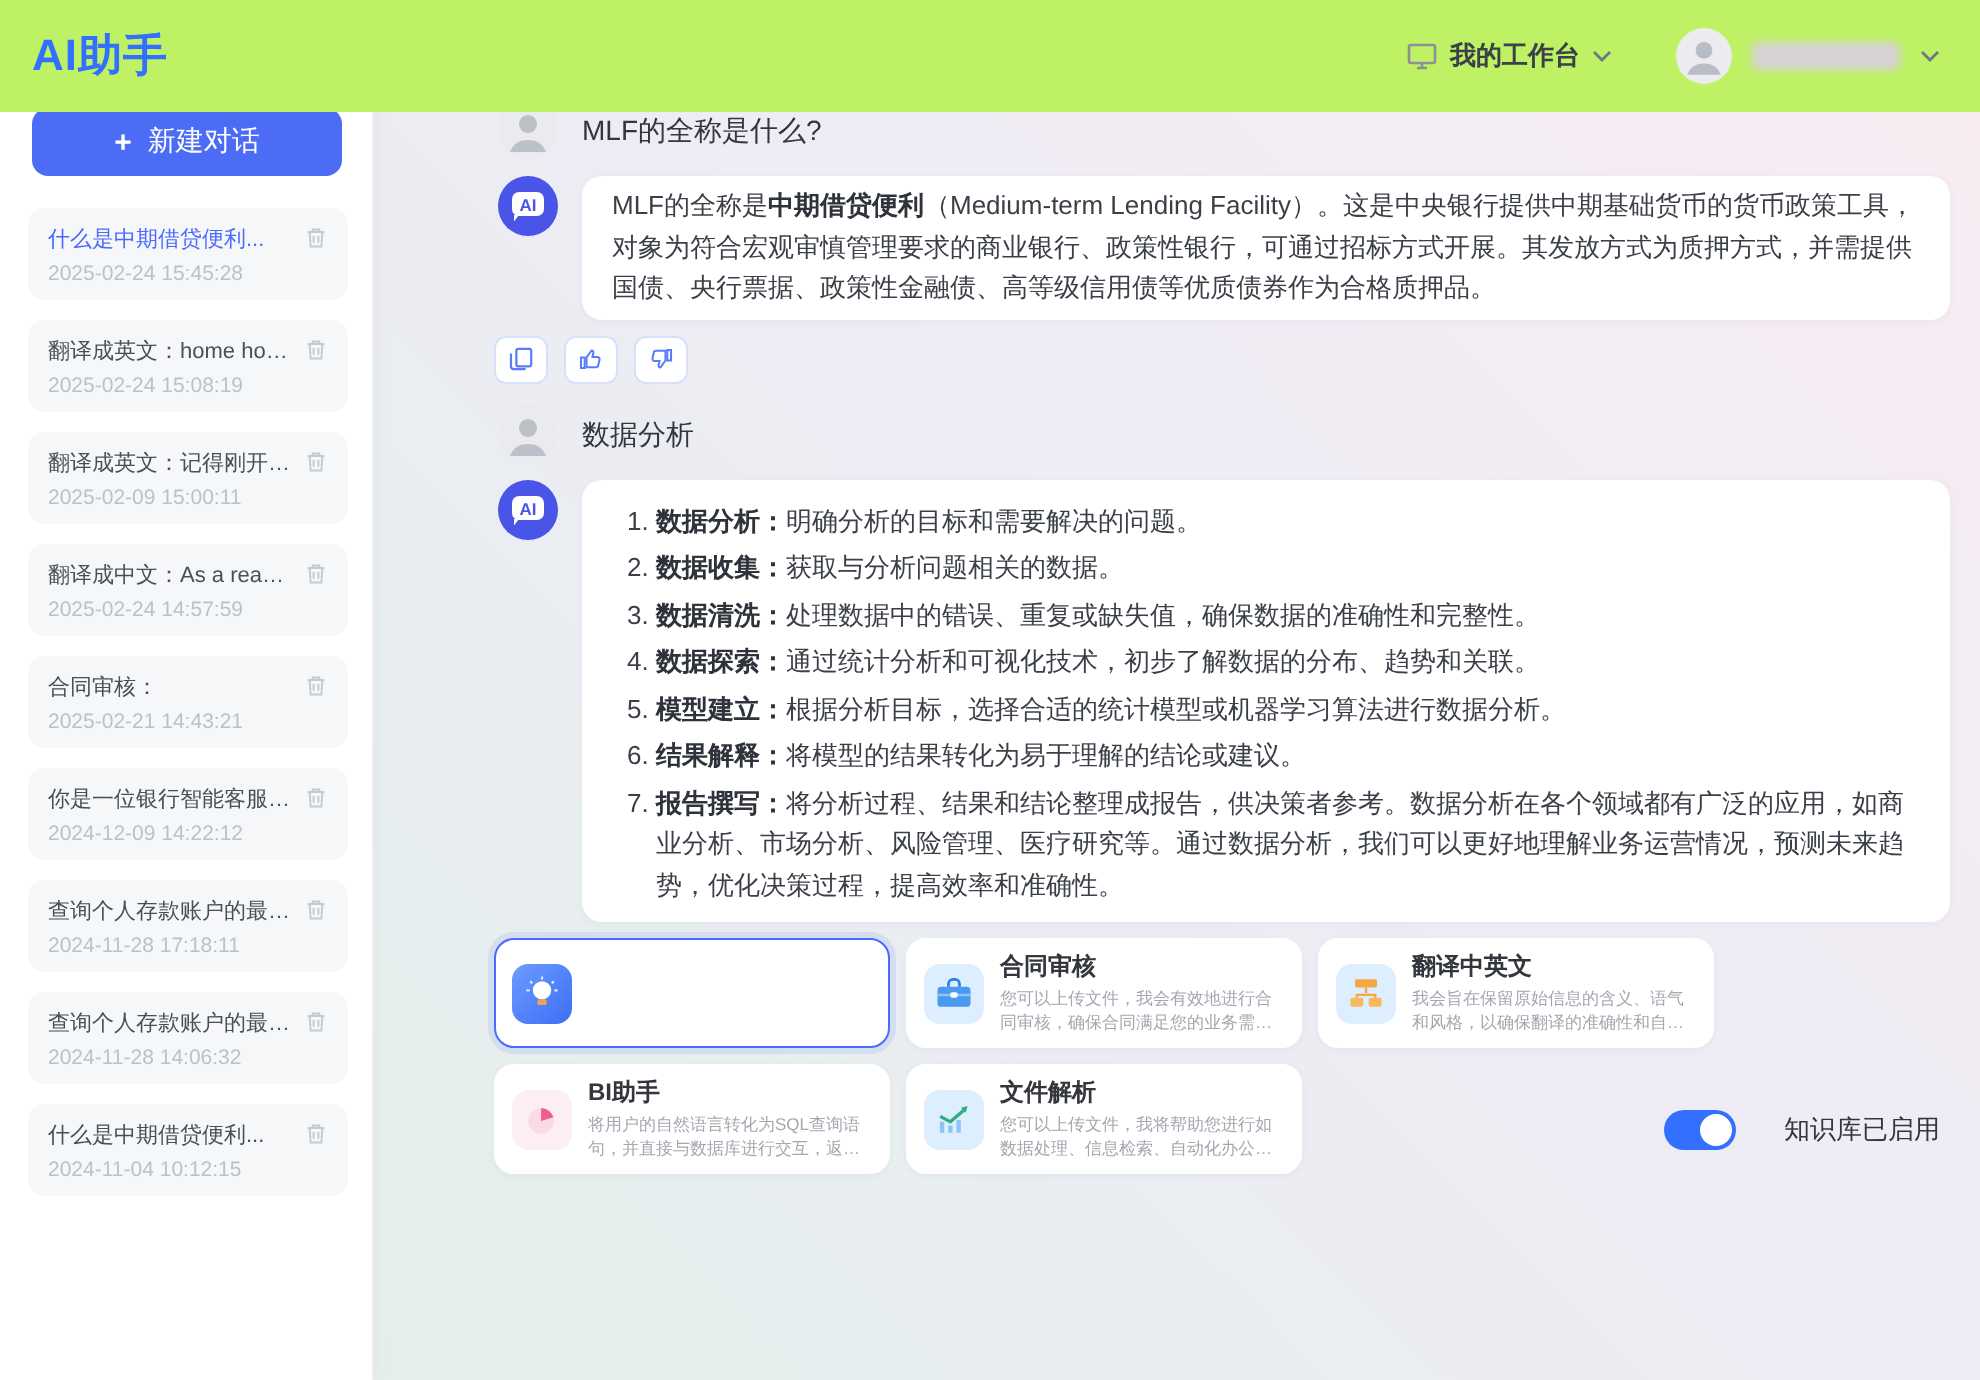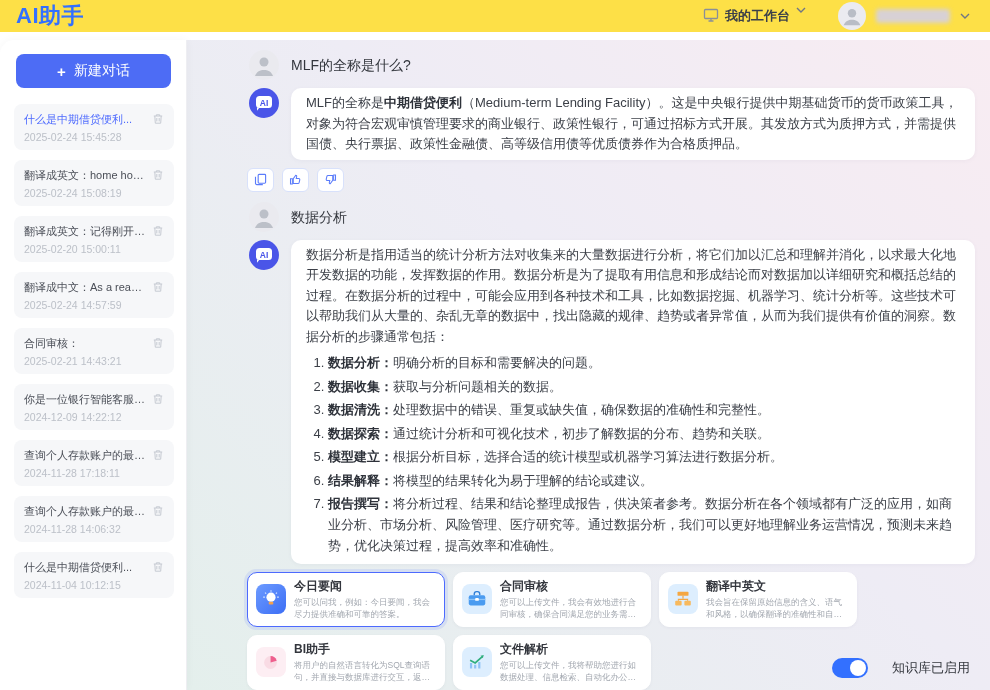--- a/index.html
+++ b/index.html
@@ -1,24 +1,24 @@
 <!DOCTYPE html>
 <html><head>
 <meta charset="utf-8">
 <style>
   * { margin:0; padding:0; box-sizing:border-box; }
   html,body { width:990px; height:690px; overflow:hidden; background:#fff;
     font-family:"Liberation Sans","DejaVu Sans",sans-serif; }
 
   
-  .topbar { position:absolute; top:0; left:0; right:0; height:32px; background:#fde047;
+  .topbar { position:absolute; top:0; left:0; right:0; height:56px; background:#bef264;
     display:flex; align-items:center; justify-content:space-between; padding:0 20px 0 16px; z-index:5; }
   .logo { font-size:22px; font-weight:bold; color:#3370ff; letter-spacing:.5px; }
   .top-right { display:flex; align-items:center; gap:10px; }
-  .workspace { display:flex; gap:6px; cursor:pointer; margin-right:22px; }
+  .workspace { display:flex; align-items:center; gap:6px; cursor:pointer; margin-right:22px; }
   .workspace span { font-size:13px; color:#3c4049; font-weight:bold; }
   .tiny-avatar { width:28px; height:28px; border-radius:50%; background:#ebebf0; overflow:hidden; }
   .blurname { width:74px; height:14px; border-radius:3px; background:#d8d1d5; filter:blur(2px); }
 
   
   .sidebar { position:absolute; top:40px; left:0; bottom:0; width:187px; background:#fff;
     border-top-left-radius:14px; border-right:1px solid #eeeef2; box-shadow:0 0 10px rgba(0,0,0,.04);
     padding-top:14px; overflow:hidden; z-index:4; }
   .new-chat { margin:0 16px 16px 16px; height:34px; width:155px; border:none; border-radius:8px;
     background:#4d6cf5; color:#fff; font-size:14px; display:flex; align-items:center; justify-content:center;
@@ -139,21 +139,21 @@
 
       <div class="conv-item">
         <div class="conv-top">
           <span class="conv-title">翻译成英文：记得刚开始...</span>
           <span class="trash">
             <svg width="12" height="12" viewBox="0 0 12 12" fill="none" stroke="currentColor" stroke-width="1">
               <path d="M1.8 3h8.4M4.3 3V1.8h3.4V3M2.8 3l.5 7.2h5.4L9.2 3M4.8 5v3.4M7.2 5v3.4"></path>
             </svg>
           </span>
         </div>
-        <div class="conv-time">2025-02-20 15:00:11</div>
+        <div class="conv-time">2025-02-09 15:00:11</div>
       </div>
 
       <div class="conv-item">
         <div class="conv-top">
           <span class="conv-title">翻译成中文：As a reader...</span>
           <span class="trash">
             <svg width="12" height="12" viewBox="0 0 12 12" fill="none" stroke="currentColor" stroke-width="1">
               <path d="M1.8 3h8.4M4.3 3V1.8h3.4V3M2.8 3l.5 7.2h5.4L9.2 3M4.8 5v3.4M7.2 5v3.4"></path>
             </svg>
           </span>
@@ -283,21 +283,20 @@
 
   <div class="msg-row">
     <div class="avatar ai">
       <svg width="30" height="30" viewBox="0 0 30 30">
         <rect x="7" y="8" width="16" height="12" rx="3.5" fill="#fff"></rect>
         <path d="M10.5 19.5l-2.5 3.2v-3.2z" fill="#fff"></path>
         <text x="15" y="17.6" text-anchor="middle" font-size="8.5" font-weight="bold" fill="#4a55e8" font-family="Liberation Sans, sans-serif">AI</text>
       </svg>
     </div>
     <div class="ai-card">
-      <span>数据分析是指用适当的统计分析方法对收集来的大量数据进行分析，将它们加以汇总和理解并消化，以求最大化地开发数据的功能，发挥数据的作用。数据分析是为了提取有用信息和形成结论而对数据加以详细研究和概括总结的过程。在数据分析的过程中，可能会应用到各种技术和工具，比如数据挖掘、机器学习、统计分析等。这些技术可以帮助我们从大量的、杂乱无章的数据中，找出隐藏的规律、趋势或者异常值，从而为我们提供有价值的洞察。数据分析的步骤通常包括：</span>
       <ol class="steps">
 
           <li><b>数据分析：</b><span>明确分析的目标和需要解决的问题。</span></li>
 
           <li><b>数据收集：</b><span>获取与分析问题相关的数据。</span></li>
 
           <li><b>数据清洗：</b><span>处理数据中的错误、重复或缺失值，确保数据的准确性和完整性。</span></li>
 
           <li><b>数据探索：</b><span>通过统计分析和可视化技术，初步了解数据的分布、趋势和关联。</span></li>
 
@@ -313,24 +312,20 @@
   <div class="bottom">
     <div class="card-grid">
 
       <div class="fcard active">
         <div class="tile blue-grad">
           <svg width="22" height="22" viewBox="0 0 24 24" fill="none">
             <circle cx="12" cy="10" r="5" fill="#fff"></circle>
             <rect x="9.5" y="15" width="5" height="3" rx="1" fill="#f6a14b"></rect>
             <path d="M12 2.5v1.6M5.5 5l1.2 1.2M18.5 5l-1.2 1.2M3.5 10h1.8M18.7 10h1.8" stroke="#dce9ff" stroke-width="1.2"></path>
           </svg>
-        </div>
-        <div class="fbody">
-          <div class="ftitle">今日要闻</div>
-          <div class="fdesc">您可以问我，例如：今日要闻，我会尽力提供准确和可靠的答案。</div>
         </div>
       </div>
 
 
       <div class="fcard">
         <div class="tile lblue">
           <svg width="22" height="22" viewBox="0 0 24 24" fill="none">
             <path d="M9 8V6.5A2.5 2.5 0 0 1 11.5 4h1A2.5 2.5 0 0 1 15 6.5V8" stroke="#2f7fd8" stroke-width="1.5"></path>
             <rect x="3" y="8" width="18" height="11" rx="2" fill="#4a9bf0"></rect>
             <path d="M3 12.5h18" stroke="#8cc3f8" stroke-width="1.4"></path>

